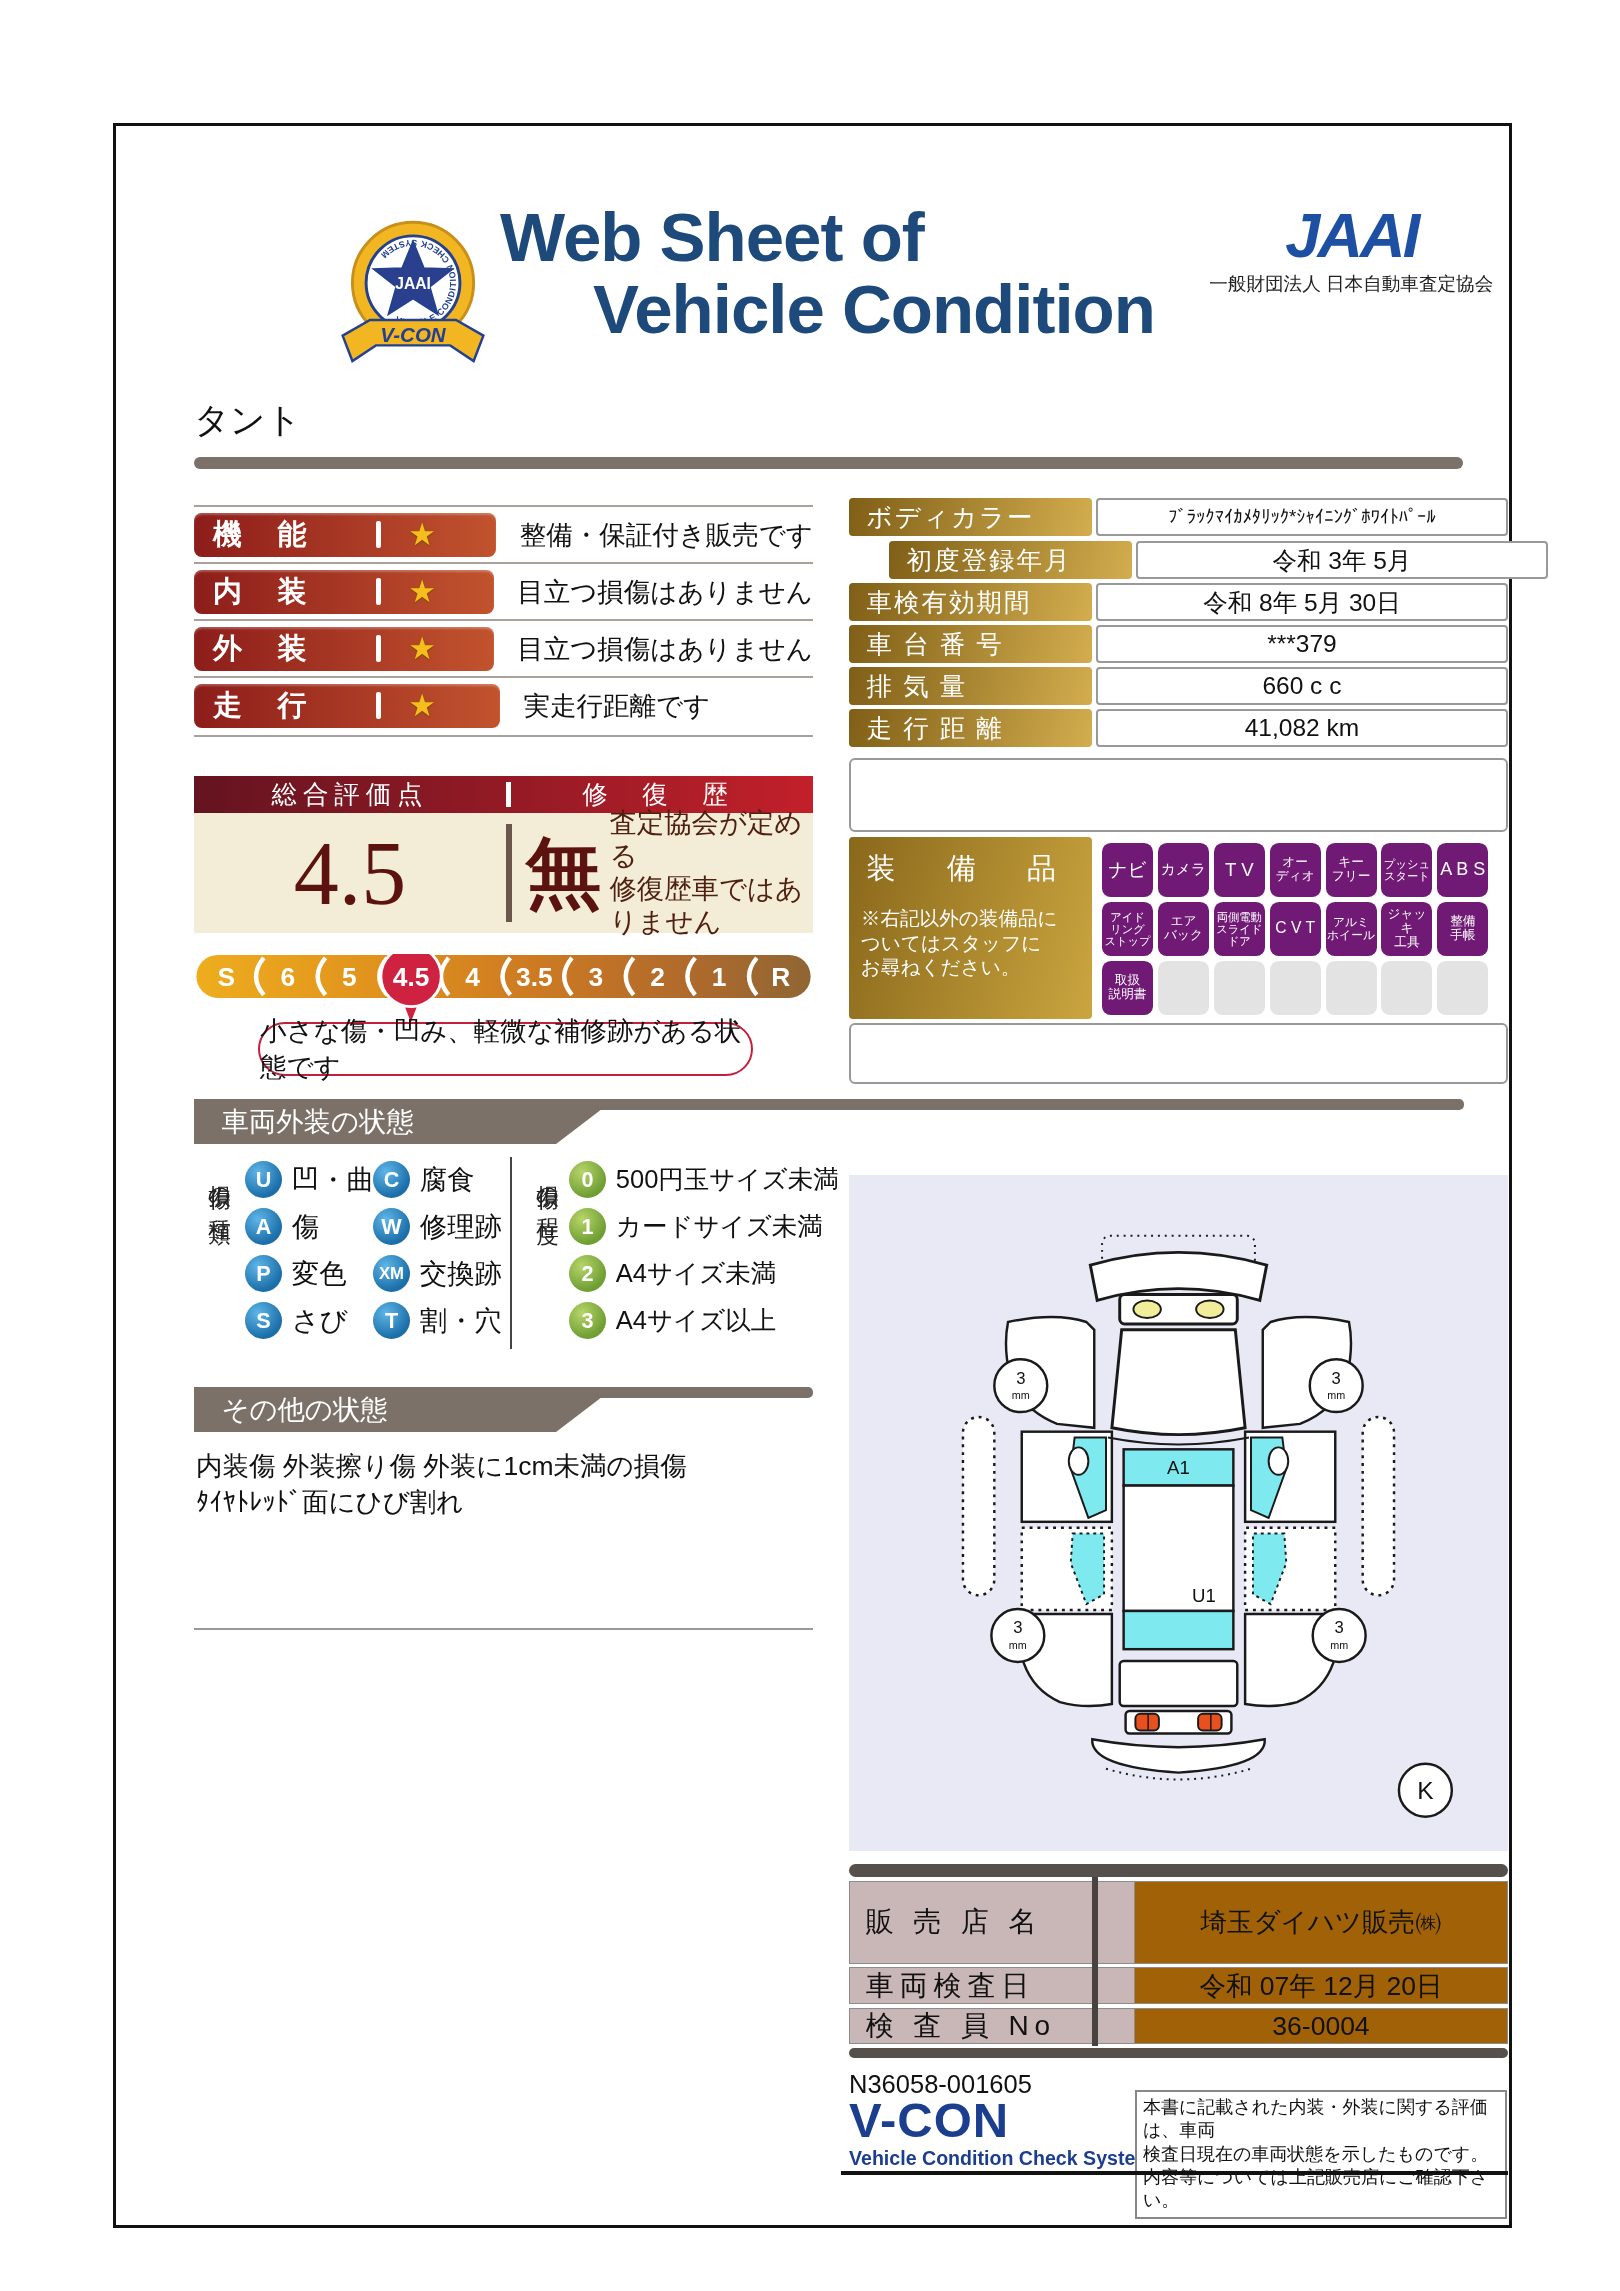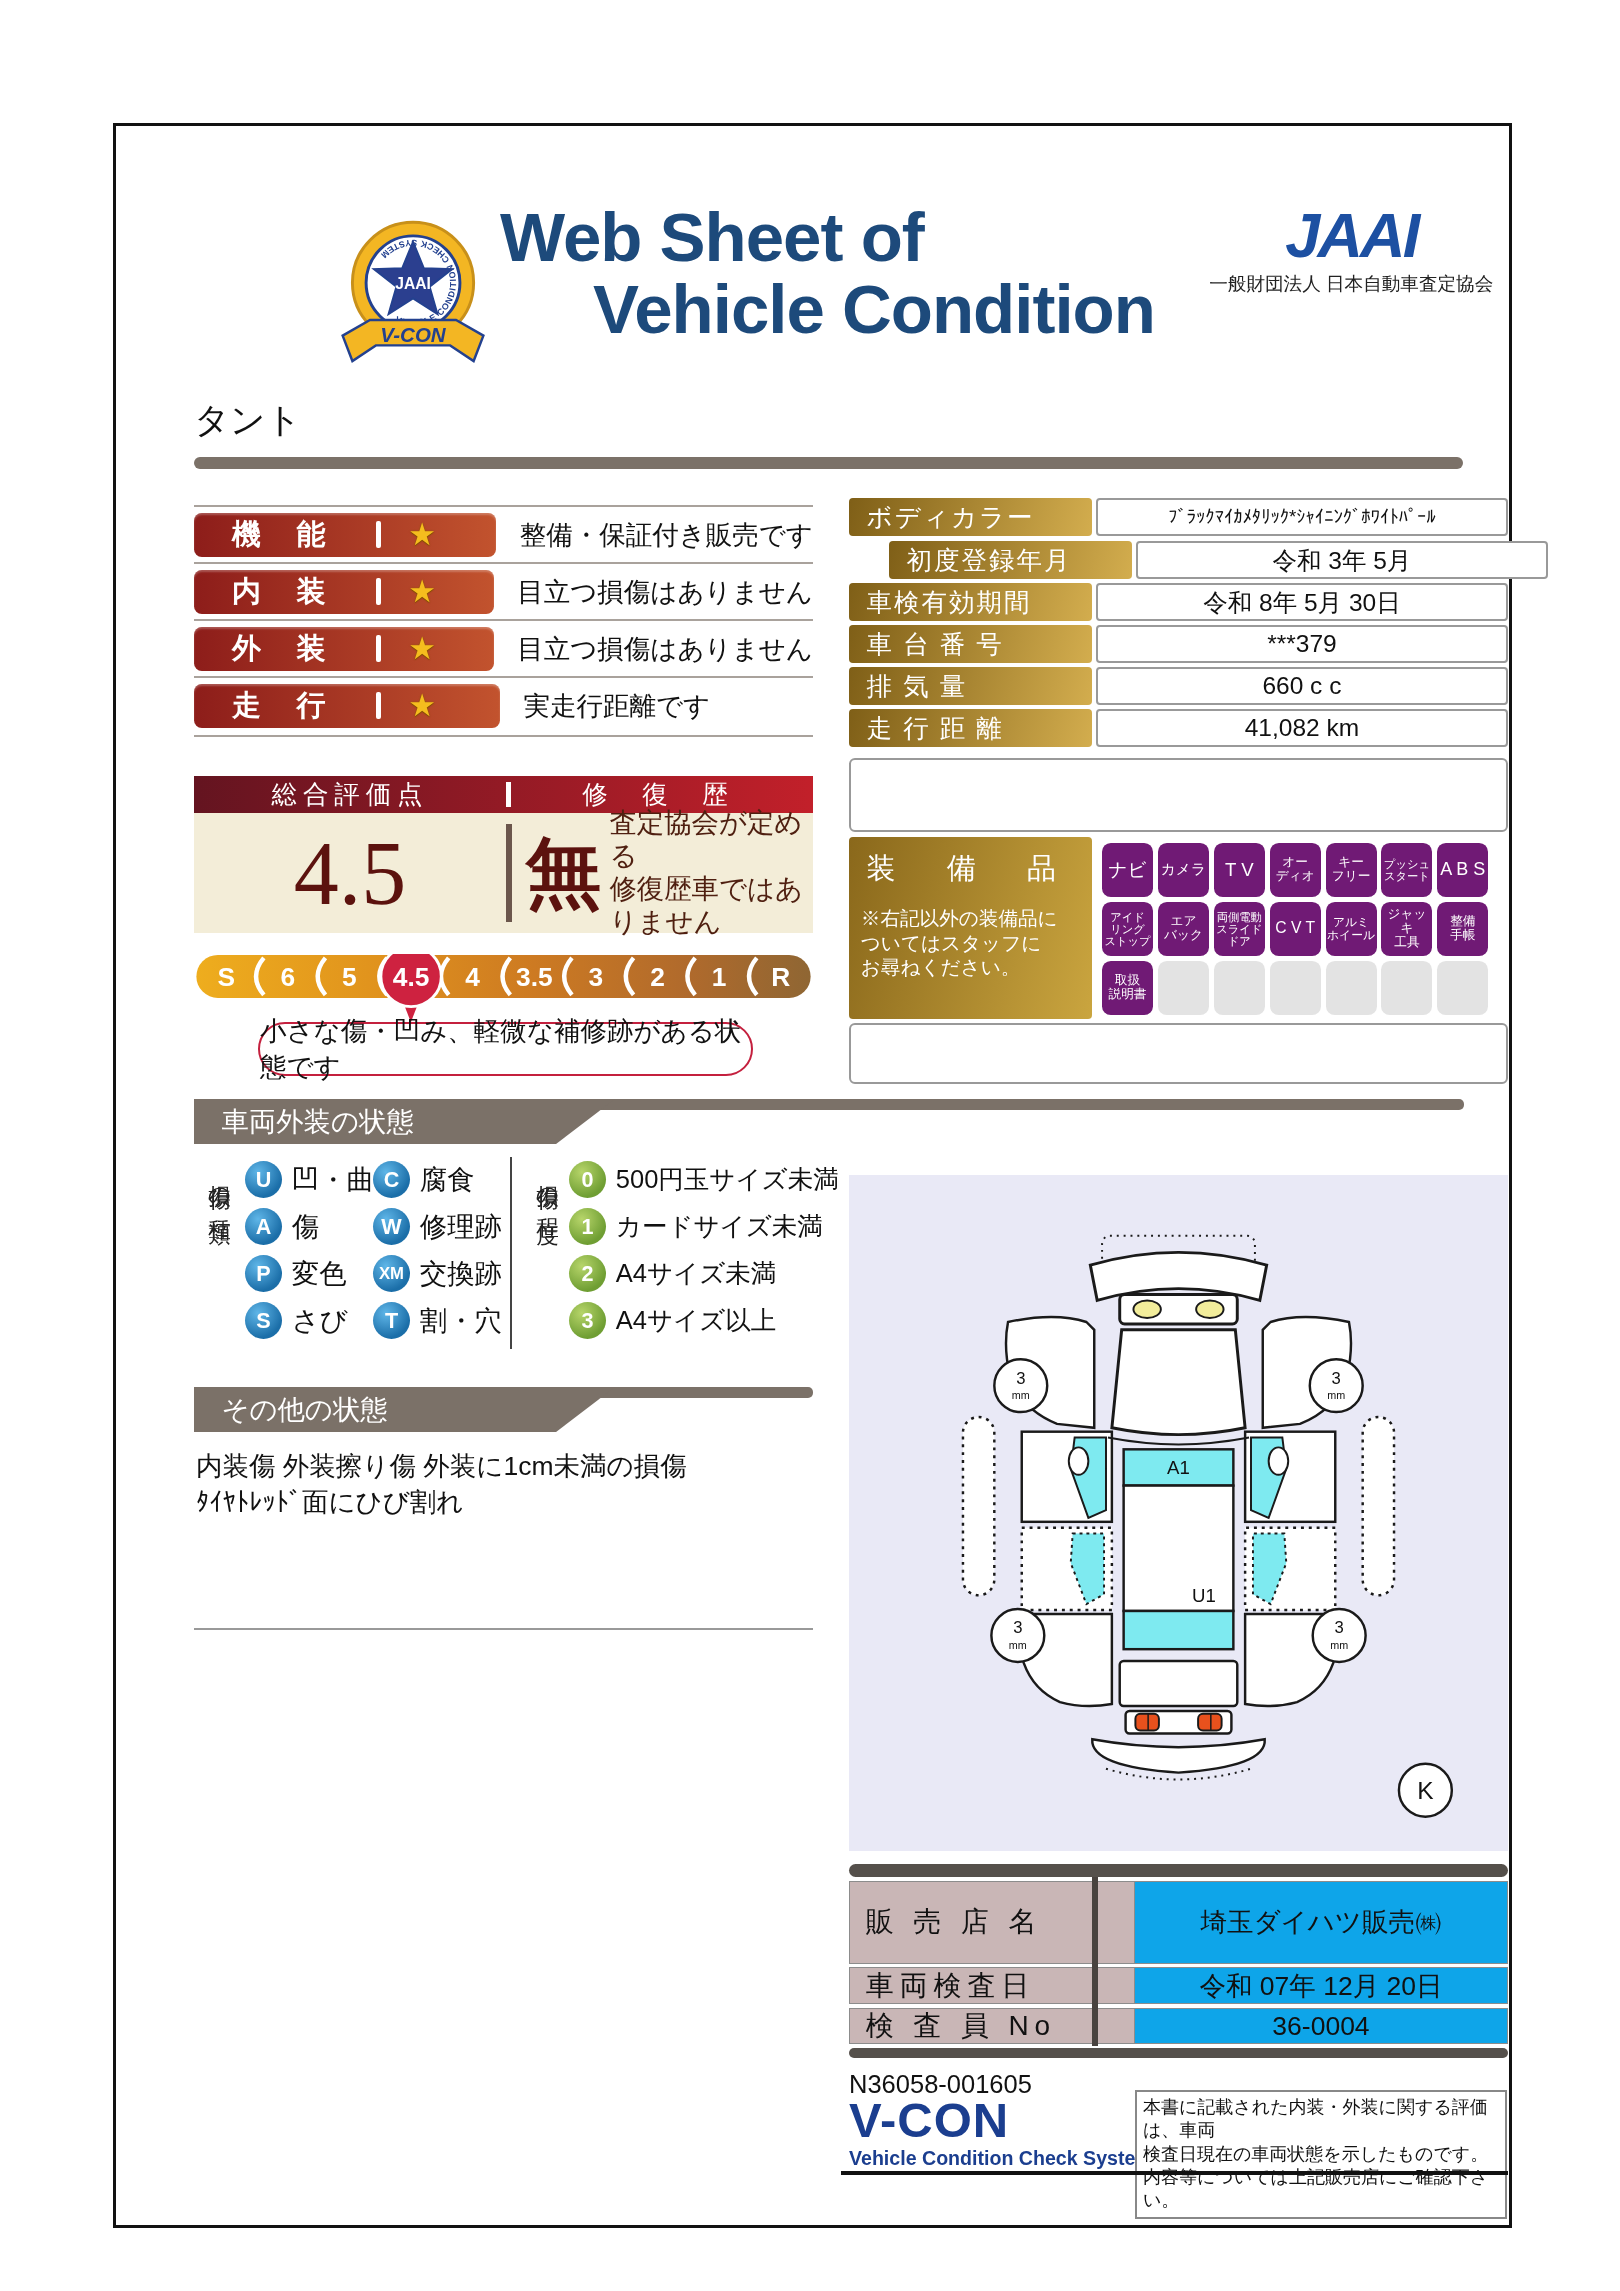--- a/index.html
+++ b/index.html
@@ -14,21 +14,21 @@
   .org { position:absolute; right:15.7px; top:78px; text-align:center; }
   .org-logo { color:#1d50a2; font-size:63px; font-weight:bold; font-style:italic; letter-spacing:-2.9px; line-height:1; }
   .org-name { color:#222; font-size:18.6px; margin-top:3.9px; }
   .vehicle-name { position:absolute; left:78px; top:271px; font-size:35px; color:#111; }
   .brownbar { position:absolute; left:78px; top:331px; width:1269px; height:11.8px; border-radius:5.9px; background:#7b7168; }
 
   
   .rating-row { position:absolute; left:78px; width:619px; height:57px; border-top:2px solid #a9a29c; display:flex; align-items:center; }
   .rating-last-line { position:absolute; left:78px; top:609px; width:619px; border-top:2px solid #a9a29c; }
   .pill { width:306px; height:44px; border-radius:7.8px; background:linear-gradient(to right,#8d1d1a,#c2532e); display:flex; align-items:center; color:#fff; box-shadow:inset 0 2px 2px rgba(255,255,255,.25); }
-  .pill-label { font-size:29px; font-weight:bold; letter-spacing:13.7px; padding-left:38px; width:182px; white-space:nowrap; }
+  .pill-label { font-size:29px; font-weight:bold; letter-spacing:13.7px; padding-left:19px; width:182px; white-space:nowrap; }
   .pill-div { width:4.9px; height:27.4px; background:#fff; border-radius:2px; margin-right:27.4px; }
   .pill-star { font-size:31px; color:#f5bd1e; text-shadow:0 0 2px #8a5a00, 0 1px 1px #7c4a00; }
   .rating-comment { font-size:26.5px; color:#111; margin-left:23.5px; white-space:nowrap; }
 
   
   .ov-header { position:absolute; left:78px; top:650px; width:619px; height:37px; background:linear-gradient(to right,#641420,#c2202a); display:flex; align-items:center; color:#fff; }
   .ov-h-left { width:312px; text-align:center; font-size:25.5px; letter-spacing:5.9px; }
   .ov-h-div { width:4.9px; height:25.5px; background:#fff; }
   .ov-h-right { flex:1; text-align:center; font-size:25.5px; letter-spacing:13.7px; }
   .ov-body { position:absolute; left:78px; top:687px; width:619px; height:120px; background:#f3edd8; display:flex; }
@@ -77,21 +77,21 @@
 
   
   .diagram { position:absolute; left:733px; top:1049px; width:659px; height:676px; background:#e9e9f6; }
 
   
   .dealer { position:absolute; left:733px; top:1738px; width:659px; }
   .d-bar { width:659px; height:12.7px; background:#55504b; border-radius:6.9px; }
   .d-bar.bottom { height:9.8px; margin-top:3.9px; }
   .d-row { display:flex; margin-top:3.9px; }
   .d-label { width:286px; background:#c9b6b6; border:1px solid #8c8c8c; color:#111; font-size:28px; letter-spacing:5.9px; display:flex; align-items:center; padding-left:15.7px; white-space:nowrap; }
-  .d-value { flex:1; background:#0ea5e9; border:1px solid #8c8c8c; border-left:none; color:#111; font-size:26.5px; display:flex; align-items:center; justify-content:center; white-space:nowrap; }
+  .d-value { flex:1; background:#a16207; border:1px solid #8c8c8c; border-left:none; color:#111; font-size:26.5px; display:flex; align-items:center; justify-content:center; white-space:nowrap; }
   .d-div { position:absolute; left:243px; top:12.7px; width:5.9px; height:169px; background:#49433f; }
 
   
   .serial { position:absolute; left:733px; top:1944px; font-size:25.5px; color:#111; }
   .vcon { position:absolute; left:733px; top:1966px; font-size:49px; font-weight:bold; color:#1b3e8f; letter-spacing:1px; }
   .vcon-sub { position:absolute; left:733px; top:2021px; font-size:19.6px; font-weight:bold; color:#1b3e8f; }
   .foot-note { position:absolute; left:1019px; top:1964px; width:372px; border:2px solid #888; background:#fff; font-size:18px; line-height:1.3; color:#111; padding:3.9px 5.9px; white-space:pre-line; }
   .foot-hr { position:absolute; left:725px; top:2045px; width:667px; border-top:4.9px solid #111; }
 </style>
 </head>

